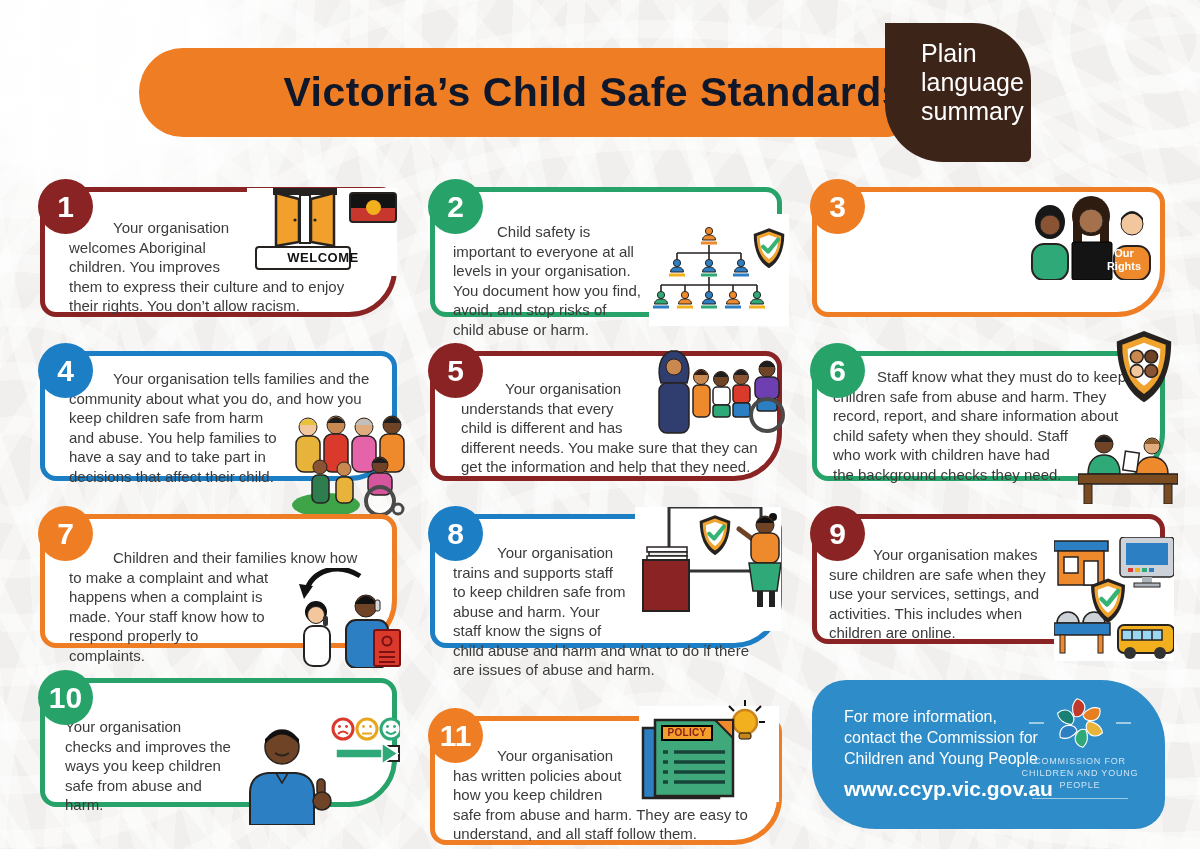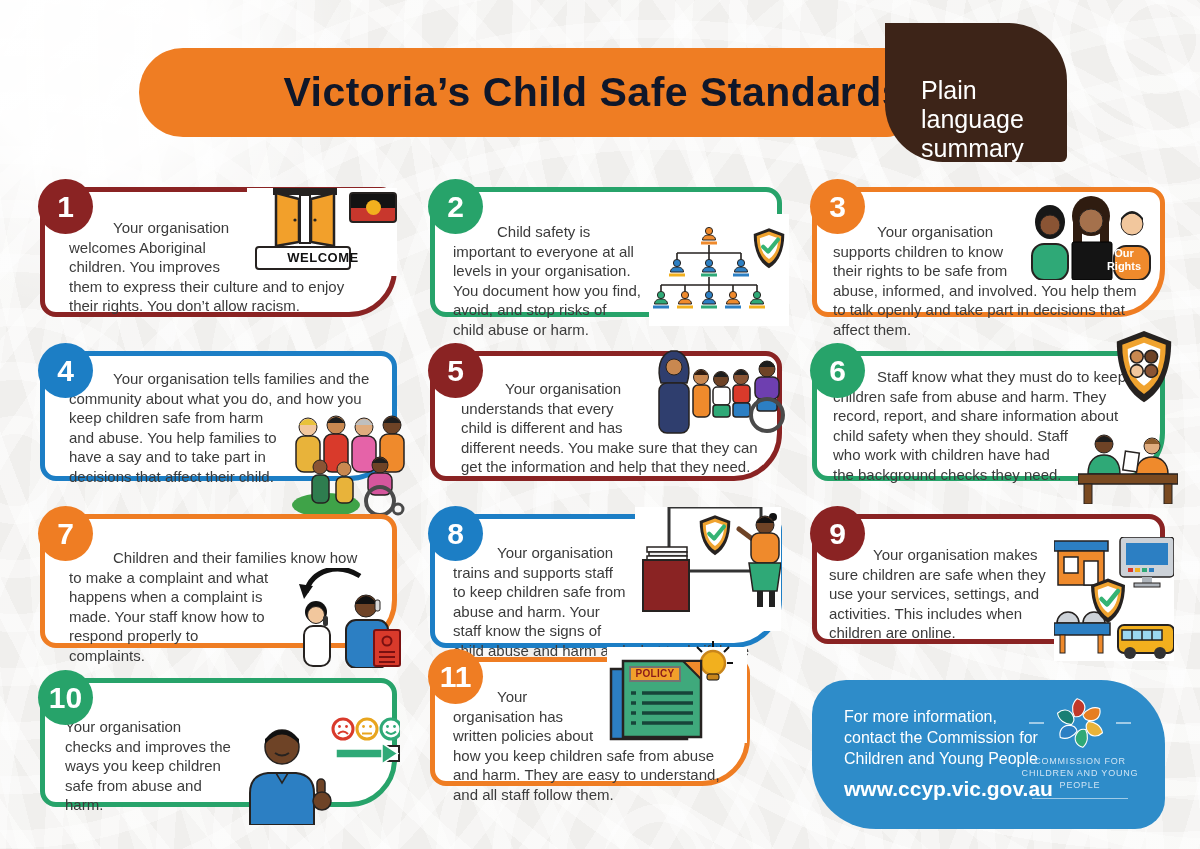--- a/index.html
+++ b/index.html
@@ -15,23 +15,23 @@
       repeating-radial-gradient(circle at 15px 470px, rgba(255,255,255,0) 0 36px, rgba(255,255,255,.40) 36px 54px),
       repeating-radial-gradient(circle at 660px 860px, rgba(255,255,255,0) 0 38px, rgba(255,255,255,.40) 38px 56px),
       repeating-radial-gradient(circle at 1205px 520px, rgba(255,255,255,0) 0 38px, rgba(255,255,255,.35) 38px 56px);
   }
 
   
   .banner{ position:absolute; left:139px; top:48px; width:766px; height:89px;
     background:var(--orange,#EF7D23); border-radius:44px 18px 18px 44px; z-index:1;}
   .banner h1{ color:#0f172a; font-size:41px; font-weight:bold; text-align:right;
     line-height:89px; letter-spacing:.5px;}
-  .plain-box{ position:absolute; left:885px; top:23px; width:182px; height:139px;
+  .plain-box{ position:absolute; left:885px; top:23px; width:146px; height:139px;
     background:var(--brown,#3D2418); border-radius:0 58px 6px 58px; z-index:2;
-    padding:53px 0 0 36px;}
+    padding:16px 0 0 36px;}
   .plain-box p{ color:#fff; font-size:25px; line-height:29px;}
 
   
   .card{ position:absolute; background:#fff; border:5px solid #888;
     border-radius:26px 16px 48px 16px;}
   .c-maroon{ border-color:var(--maroon,#8A2323);}
   .c-green { border-color:var(--green,#27A36A);}
   .c-orange{ border-color:var(--orange,#EF7D23);}
   .c-blue  { border-color:var(--blue,#1C7EC5);}
   .num{ position:absolute; left:-7px; top:-13px; width:55px; height:55px; border-radius:50%;
@@ -69,21 +69,21 @@
     letter-spacing:.5px; display:flex; align-items:center; justify-content:center; color:#111;padding-left:40px;}
   .doors-svg{ position:absolute; left:26px; top:0;}
   .flag{ position:absolute; right:0; top:4px; width:48px; height:31px; border:2.5px solid #262220;
     border-radius:4px; background:linear-gradient(#131313 0 50%, #C8372D 50% 100%);
     display:flex; align-items:center; justify-content:center;}
   .flag i{ width:15px; height:15px; border-radius:50%; background:#F2B01E; display:block;}
 
   .book-label{ position:absolute; left:46px; top:55px; width:36px; color:#fff; font-weight:bold;
     font-size:11px; line-height:13px; text-align:center;margin-left:32px;}
   .policy-label{ position:absolute; left:22px; top:19px; width:52px; height:16px; background:#F2A02B;
-    border:2px solid #737373; color:#8B1A1A; font-size:10px; font-weight:bold; display:flex;
+    border:2px solid #000000; color:#8B1A1A; font-size:10px; font-weight:bold; display:flex;
     align-items:center; justify-content:center; letter-spacing:.3px;}
 
   
   .footer-card{ position:absolute; left:812px; top:680px; width:353px; height:149px;
     background:var(--footer_blue,#2E8CC9); border-radius:34px 64px 30px 64px;
     padding:26px 0 7px 32px; color:#fff;}
   .footer-text{ width:208px; font-size:16px; line-height:21px;}
   .footer-url{ font-size:21px; font-weight:bold; margin-top:8px;}
   .logo{ position:absolute; right:14px; top:14px; width:142px; text-align:center;}
   .swirl-row{ display:flex; align-items:center; justify-content:center; gap:7px;}
@@ -192,21 +192,20 @@
           <rect x="72" y="26" width="9" height="36" fill="#2F1C10"></rect>
           <circle cx="63" cy="29" r="12" fill="#A5714C" stroke="#262220"></circle>
           <path d="M93 30 Q104 12 115 30 Z" fill="#1d1d1d"></path>
           <circle cx="104" cy="32" r="11" fill="#F2C79D" stroke="#262220"></circle>
           <path d="M93 29 Q104 14 115 29 L115 26 Q104 12 93 26 Z" fill="#1d1d1d"></path>
           <rect x="86" y="54" width="36" height="34" rx="12" fill="#EF8A2C" stroke="#262220" stroke-width="2"></rect>
           <rect x="44" y="50" width="40" height="38" rx="2" fill="#141414" stroke="#000"></rect>
         </svg>
         <div class="book-label">Our Rights</div>
       </figure>
-      <p class="text">Your organisation supports children to know their rights to be safe from abuse, informed, and involved. You help them to talk openly and take part in decisions that affect them.</p>
     </div>
   </section>
 
   <section class="card c-blue" style="left:40px;top:351px;width:357px;height:130px">
     <div class="num">4</div>
     <div class="body" style="padding:13px 16px 0 24px">
       <span class="push h40"></span>
       <figure class="illus il4">
         <svg width="124" height="108" viewBox="0 0 124 108">
           <ellipse cx="34" cy="96" rx="34" ry="12" fill="#3FA348"></ellipse>
@@ -405,21 +404,21 @@
           <path d="M10 112 V80 Q10 62 28 60 L56 60 Q74 62 74 80 V112 Z" fill="#2C7FC3" stroke="#262220" stroke-width="2"></path>
           <path d="M36 60 L42 70 L48 60" fill="none" stroke="#262220" stroke-width="1.5"></path>
           <rect x="77" y="66" width="8" height="16" rx="4" fill="#6E4326" stroke="#262220" stroke-width="1.5"></rect>
           <circle cx="82" cy="88" r="9" fill="#6E4326" stroke="#262220" stroke-width="1.5"></circle>
         </svg>
       </figure>
       <p class="text">Your organisation checks and improves the ways you keep children safe from abuse and harm.</p>
     </div>
   </section>
 
-  <section class="card c-orange" style="left:430px;top:657px;width:320px;height:129px">
+  <section class="card c-orange" style="left:430px;top:716px;width:352px;height:129px">
     <div class="num">11</div>
     <div class="body" style="padding:25px 12px 0 18px">
       <figure class="illus il11 boxed">
         <svg width="140" height="106" viewBox="0 0 140 106" style="position:absolute;left:0;top:-10px">
           <path d="M106 4V10 M90 10 L95 15 M122 10 L117 15 M86 26 H92 M126 26 H120" stroke="#111" stroke-width="2"></path>
           <circle cx="106" cy="26" r="12" fill="#F2B01E" stroke="#C8851B" stroke-width="2.5"></circle>
           <rect x="100" y="37" width="12" height="6" rx="2" fill="#C8851B" stroke="#111"></rect>
           <rect x="4" y="32" width="76" height="70" fill="#2C7FC3" stroke="#262220" stroke-width="2.5"></rect>
           <rect x="16" y="24" width="78" height="76" fill="#3FA97C" stroke="#262220" stroke-width="2.5"></rect>
           <polygon points="76,24 94,42 94,24" fill="#EF8A2C" stroke="#262220" stroke-width="2"></polygon>

